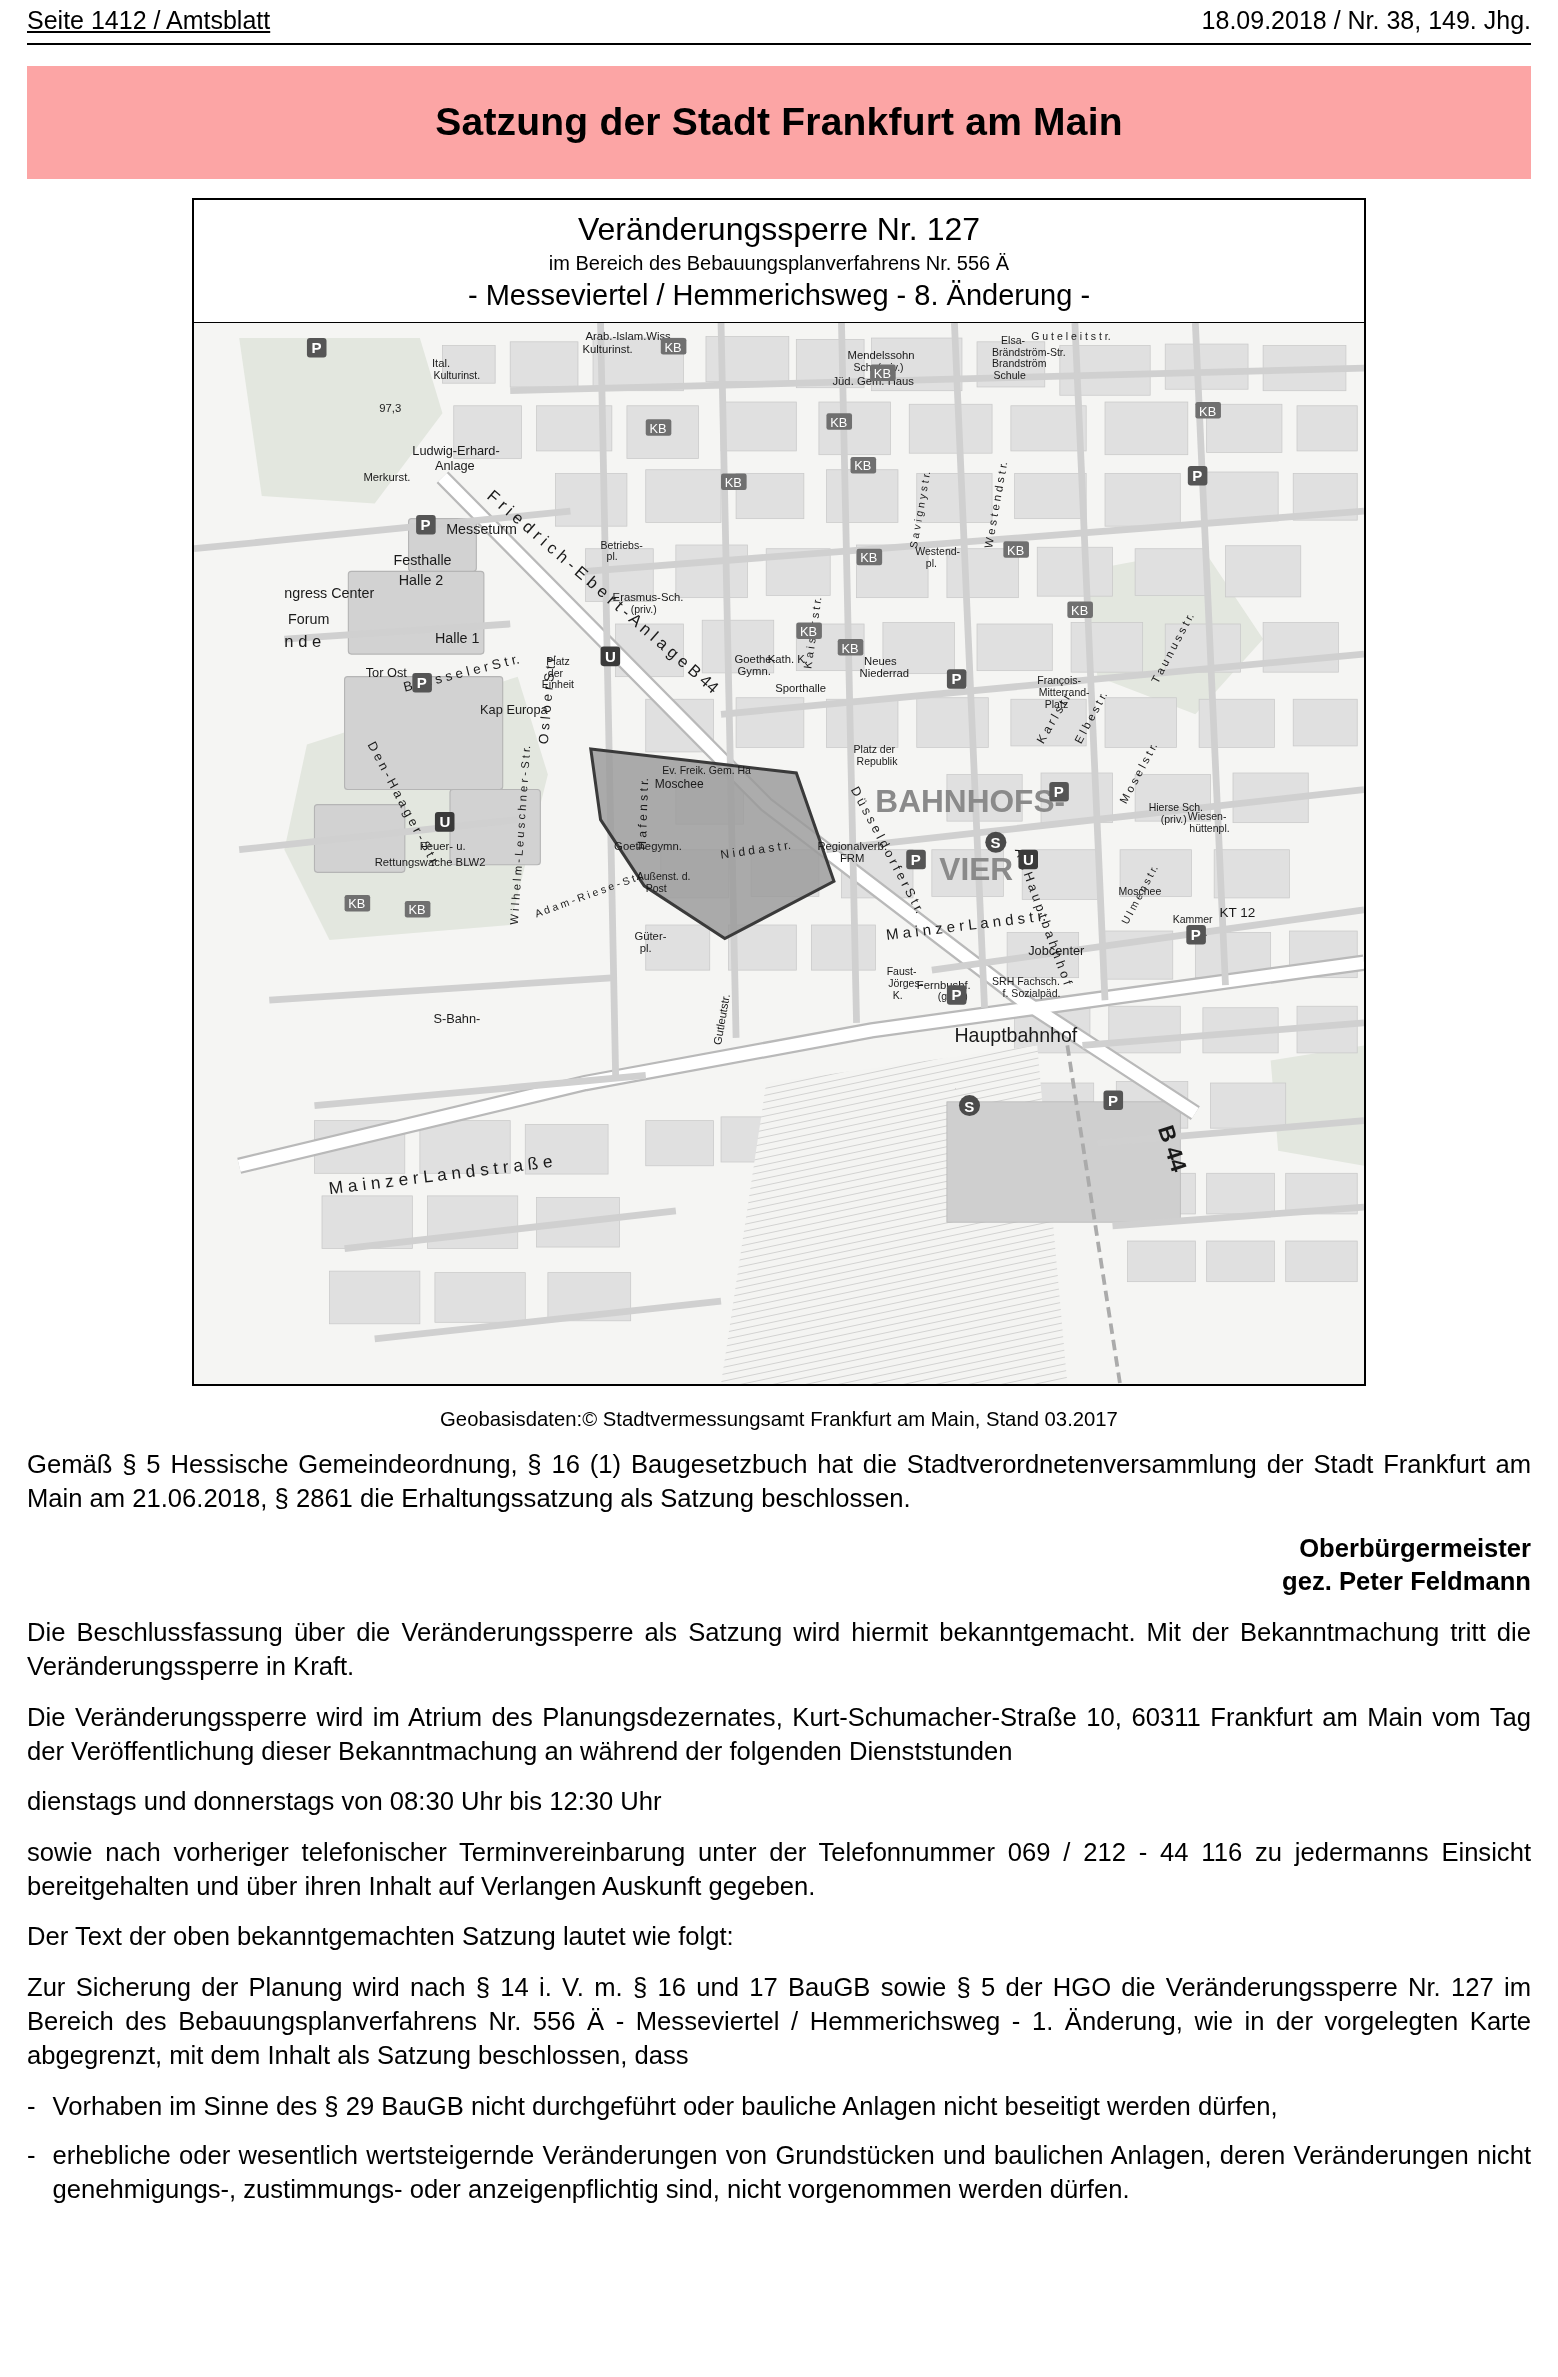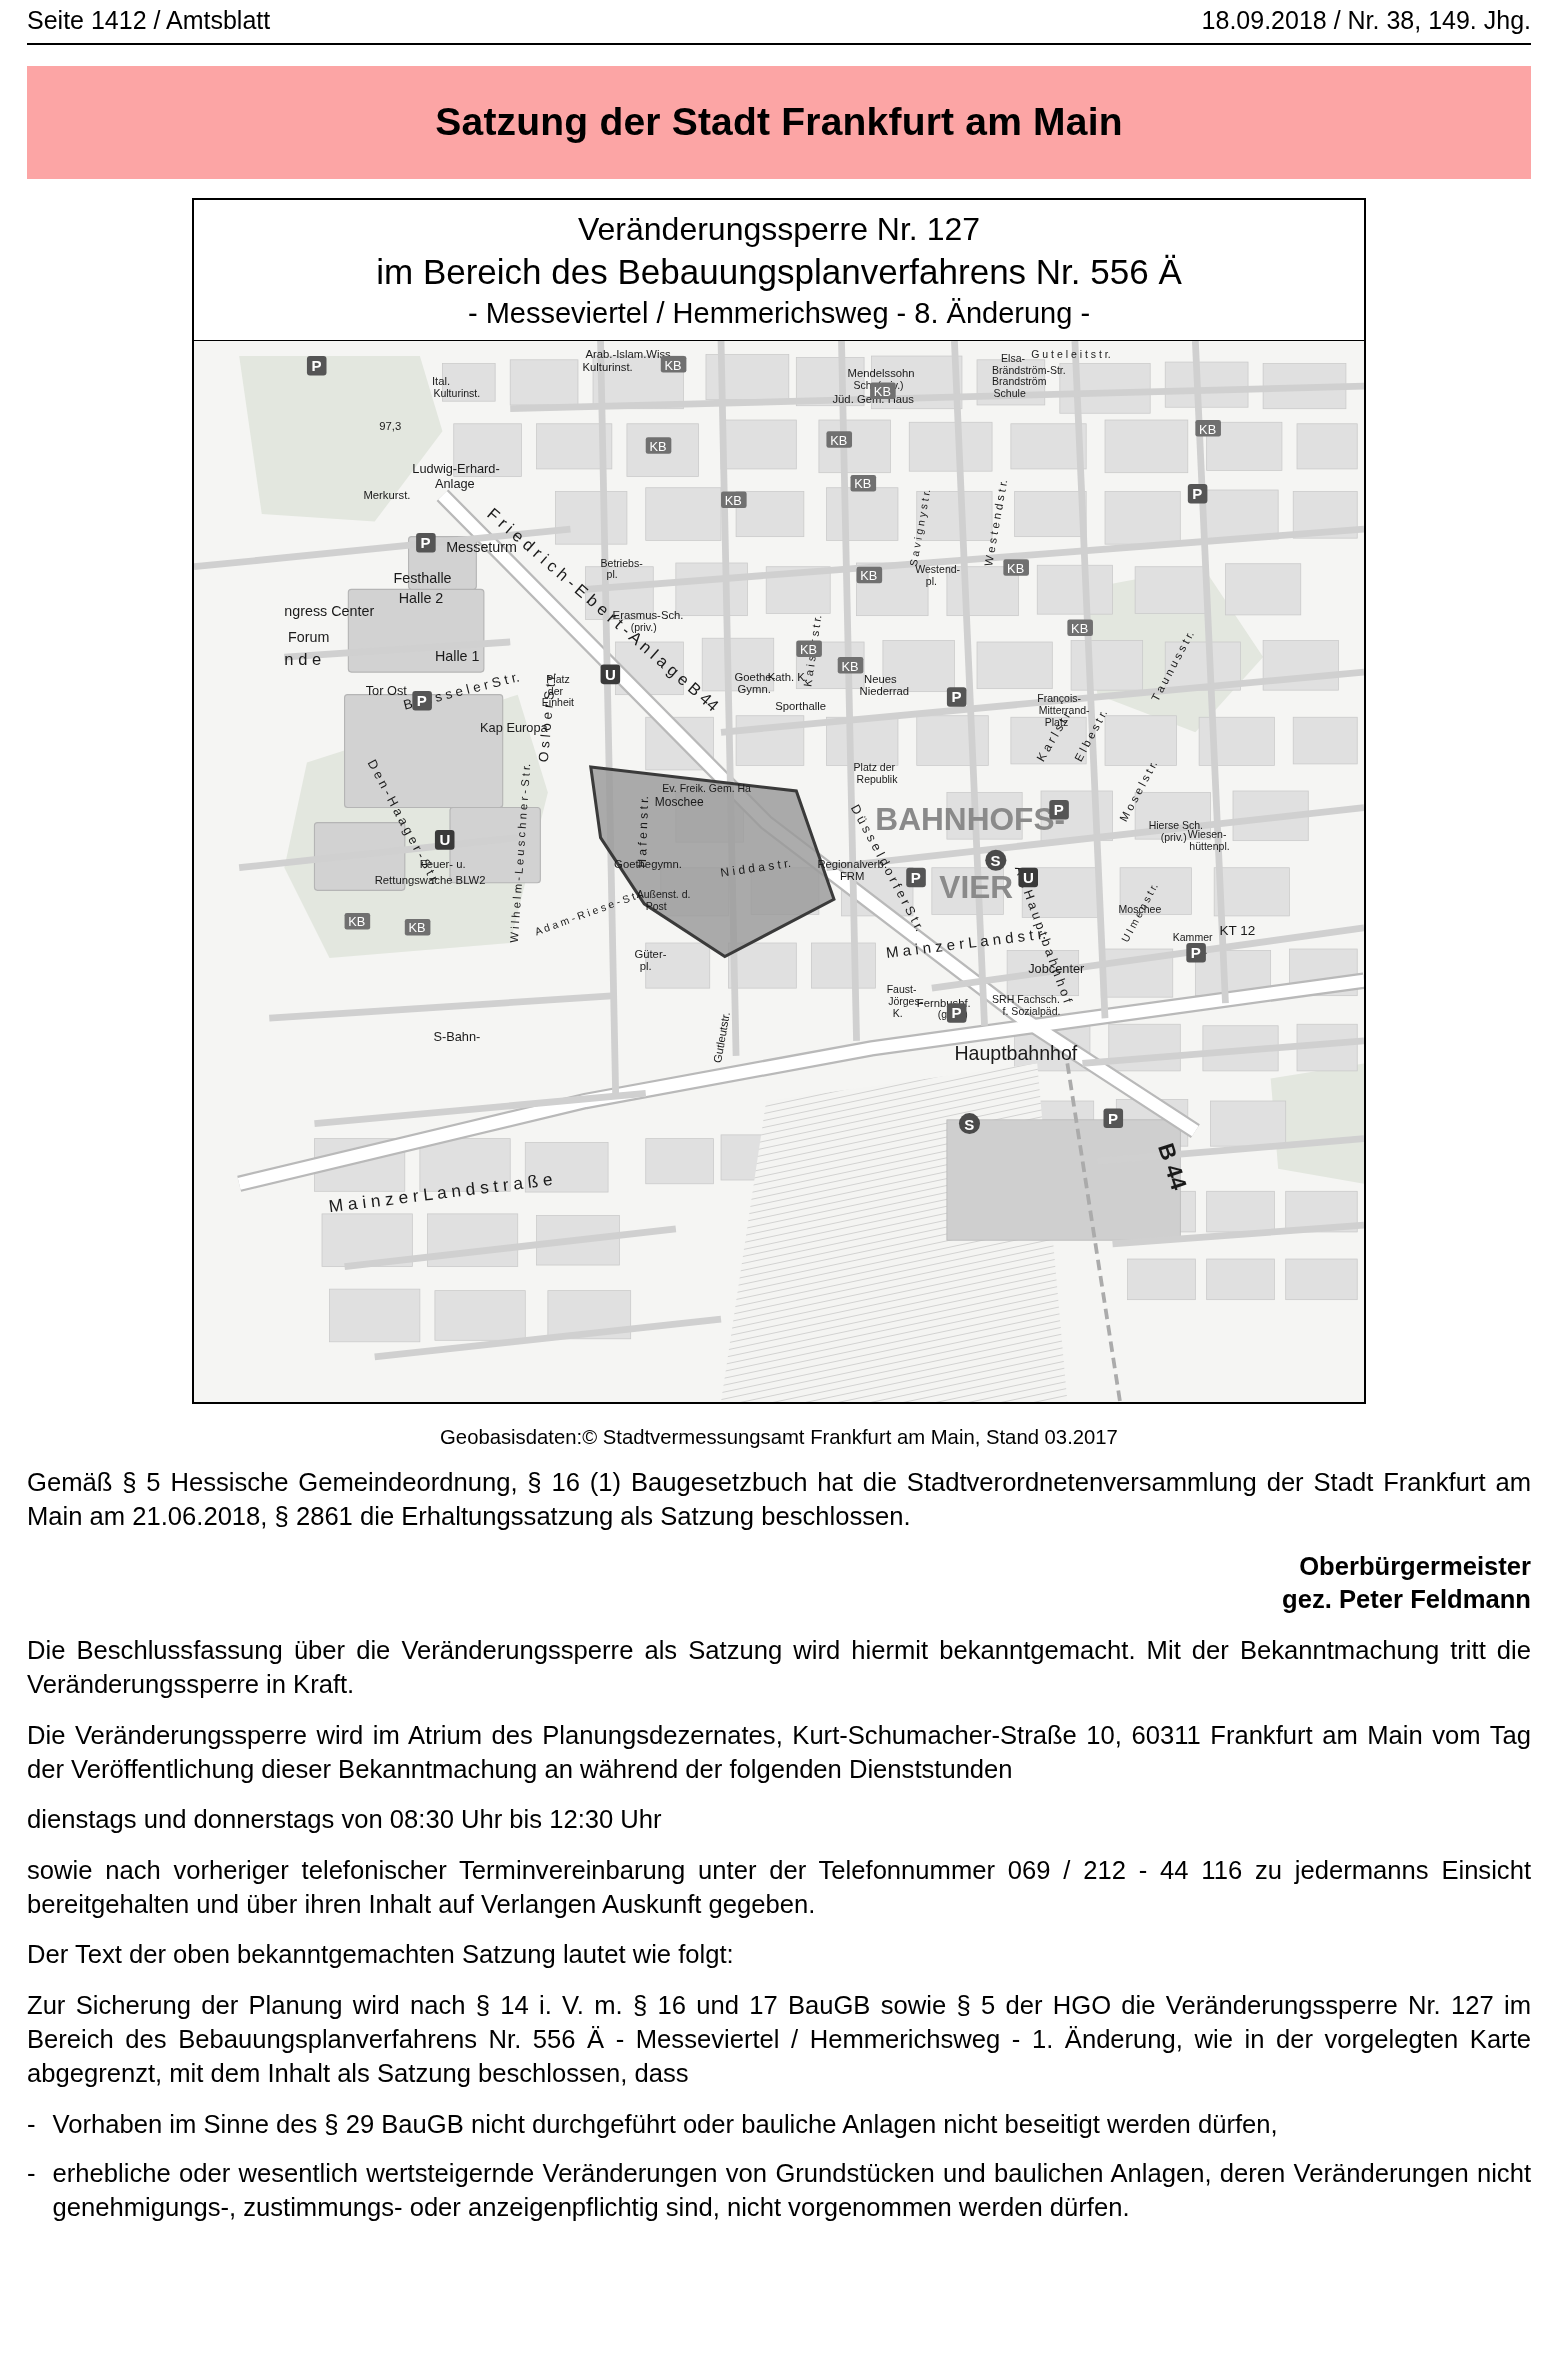--- a/index.html
+++ b/index.html
@@ -20,21 +20,21 @@
   }
   
   .runhead {
     display: flex;
     justify-content: space-between;
     align-items: flex-end;
     font-size: 25px;
     padding: 6px 0 7.5px 0;
     border-bottom: 2.3px solid #000;
   }
-  .runhead .left { text-align: center; }
+  .runhead .left { text-align: center; text-decoration: underline; }
   .runhead .right { text-align: right; }
 
   
   .titlebar {
     margin-top: 21px;
     background: #fca5a5;
     height: 113px;
     display: flex;
     align-items: center;
     justify-content: center;
@@ -56,21 +56,21 @@
   }
   .map-caption {
     text-align: center;
     padding: 10.5px 7.5px 9px 7.5px;
   }
   .map-caption .l1 {
     font-size: 32px;
     line-height: 1.16;
   }
   .map-caption .l2 {
-    font-size: 35px;
+    font-size: 20px;
     line-height: 1.2;
     margin-top: 3px;
   }
   .map-caption .l3 {
     font-size: 29px;
     line-height: 1.2;
     margin-top: 3px;
   }
   .map-wrap {
     position: relative;

